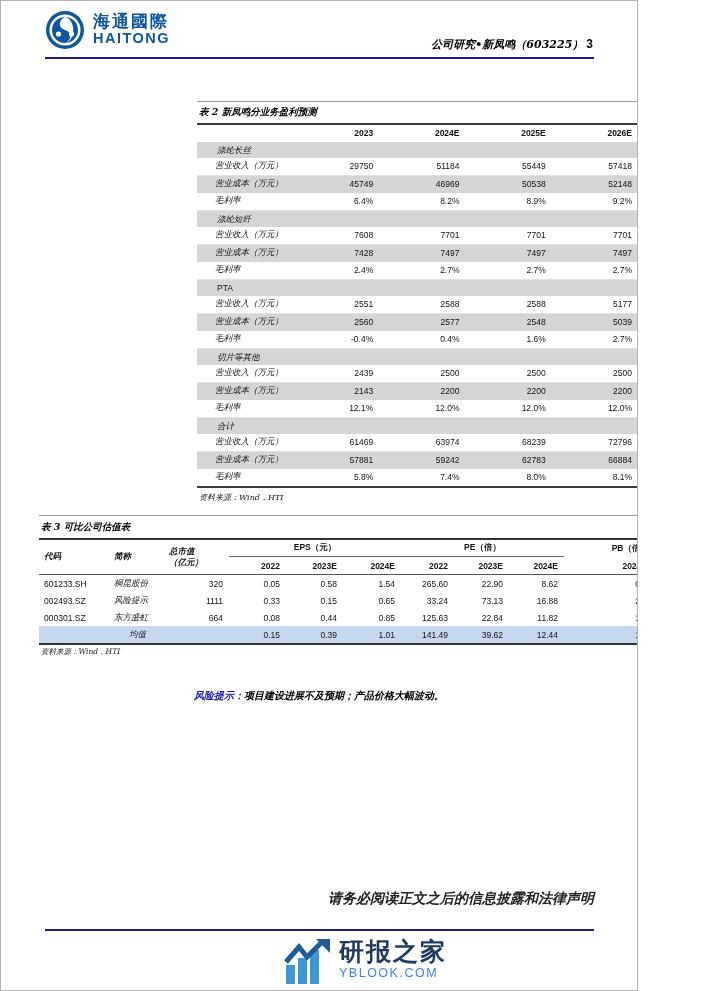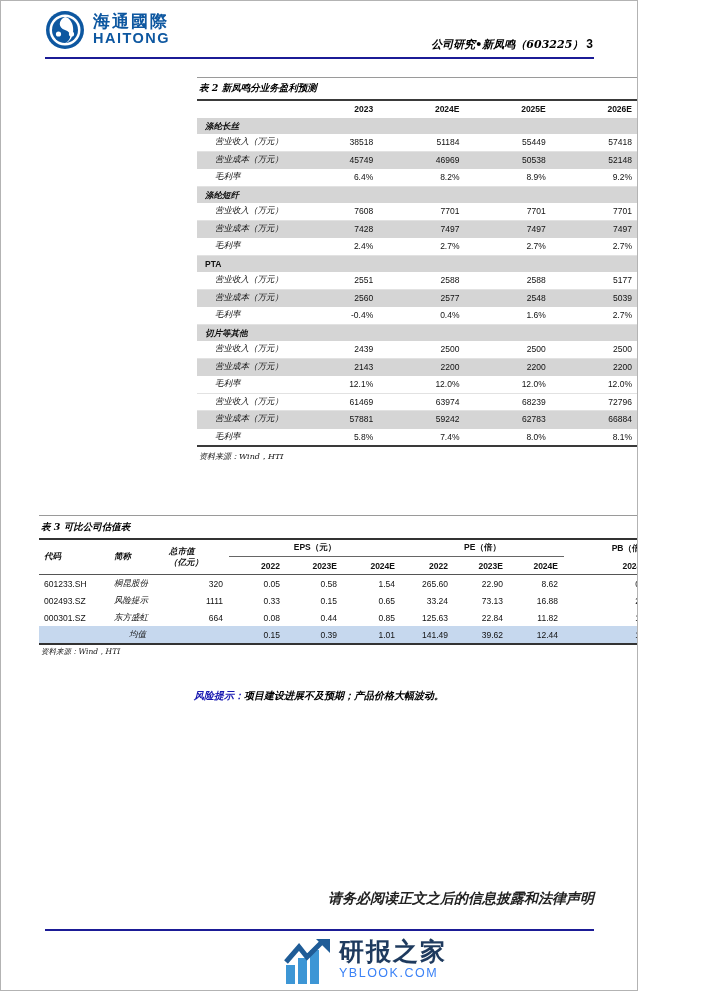--- a/index.html
+++ b/index.html
@@ -10,27 +10,27 @@
   
   .brand{position:absolute;left:44px;top:9px;display:flex;align-items:center;gap:8px;}
   .brand-txt{display:flex;flex-direction:column;line-height:1.05;}
   .brand-cn{font-size:17px;font-weight:bold;color:#0d57a0;letter-spacing:2px;}
   .brand-en{font-size:14.5px;font-weight:bold;color:#0d57a0;letter-spacing:1.5px;}
   .breadcrumb{position:absolute;right:44px;top:36px;font-size:11px;font-weight:bold;color:#000;}
   .pagenum{font-family:"Liberation Sans",sans-serif;font-style:normal;font-weight:bold;font-size:12px;margin-left:3px;}
   .hrule{position:absolute;left:44px;right:43px;top:56px;height:2px;background:#1b1b96;}
 
   
-  .t2{position:absolute;left:196px;top:76px;width:459px;font-size:8.5px;}
+  .t2{position:absolute;left:196px;top:100px;width:459px;font-size:8.5px;}
   .thin-rule{height:1px;background:#9a9a9a;}
   .t2-title{font-size:9.5px;font-weight:bold;padding:4px 0 4px 2px;color:#000;}
   .t2row{display:grid;grid-template-columns:114px 1fr 1fr 1fr 1fr;height:16.5px;align-items:center;
          border-bottom:1px solid #e2e2e2;}
   .t2-head{border-top:2px solid #3a3a3a;font-weight:bold;border-bottom:none;}
-  .t2sec{display:block;background:#d5d5d5;font-weight:bold;line-height:16.5px;padding-left:8px;
+  .t2sec{display:block;background:#d5d5d5;font-weight:normal;line-height:16.5px;padding-left:20px;
          border-bottom:none;box-sizing:border-box;}
   .t2row.g{background:#d5d5d5;border-bottom-color:#d5d5d5;}
   .t2row.last{border-bottom:2px solid #3a3a3a;}
   .t2lbl{padding-left:18px;}
   .t2num{text-align:right;padding-right:24px;}
   .t2src{font-size:8px;padding:4px 0 0 2px;color:#111;}
 
   
   .t3{position:absolute;left:38px;top:514px;width:622px;font-size:8.5px;}
   .t3-title{font-size:9.5px;font-weight:bold;padding:5px 0 4px 2px;color:#000;}
@@ -101,21 +101,21 @@
       <div class="t2lbl"></div>
       <div class="t2num">2023</div>
       <div class="t2num">2024E</div>
       <div class="t2num">2025E</div>
       <div class="t2num">2026E</div>
     </div>
 
     <div class="t2sec kai">涤纶长丝</div>
     <div class="t2row">
       <div class="t2lbl kai">营业收入（万元）</div>
-      <div class="t2num">38518</div>
+      <div class="t2num">29750</div>
       <div class="t2num">51184</div>
       <div class="t2num">55449</div>
       <div class="t2num">57418</div>
     </div>
     <div class="t2row g">
       <div class="t2lbl kai">营业成本（万元）</div>
       <div class="t2num">45749</div>
       <div class="t2num">46969</div>
       <div class="t2num">50538</div>
       <div class="t2num">52148</div>
@@ -190,20 +190,21 @@
       <div class="t2num">2200</div>
     </div>
     <div class="t2row">
       <div class="t2lbl kai">毛利率</div>
       <div class="t2num">12.1%</div>
       <div class="t2num">12.0%</div>
       <div class="t2num">12.0%</div>
       <div class="t2num">12.0%</div>
     </div>
 
+    <div class="t2sec kai">合计</div>
     <div class="t2row">
       <div class="t2lbl kai">营业收入（万元）</div>
       <div class="t2num">61469</div>
       <div class="t2num">63974</div>
       <div class="t2num">68239</div>
       <div class="t2num">72796</div>
     </div>
     <div class="t2row g">
       <div class="t2lbl kai">营业成本（万元）</div>
       <div class="t2num">57881</div>

